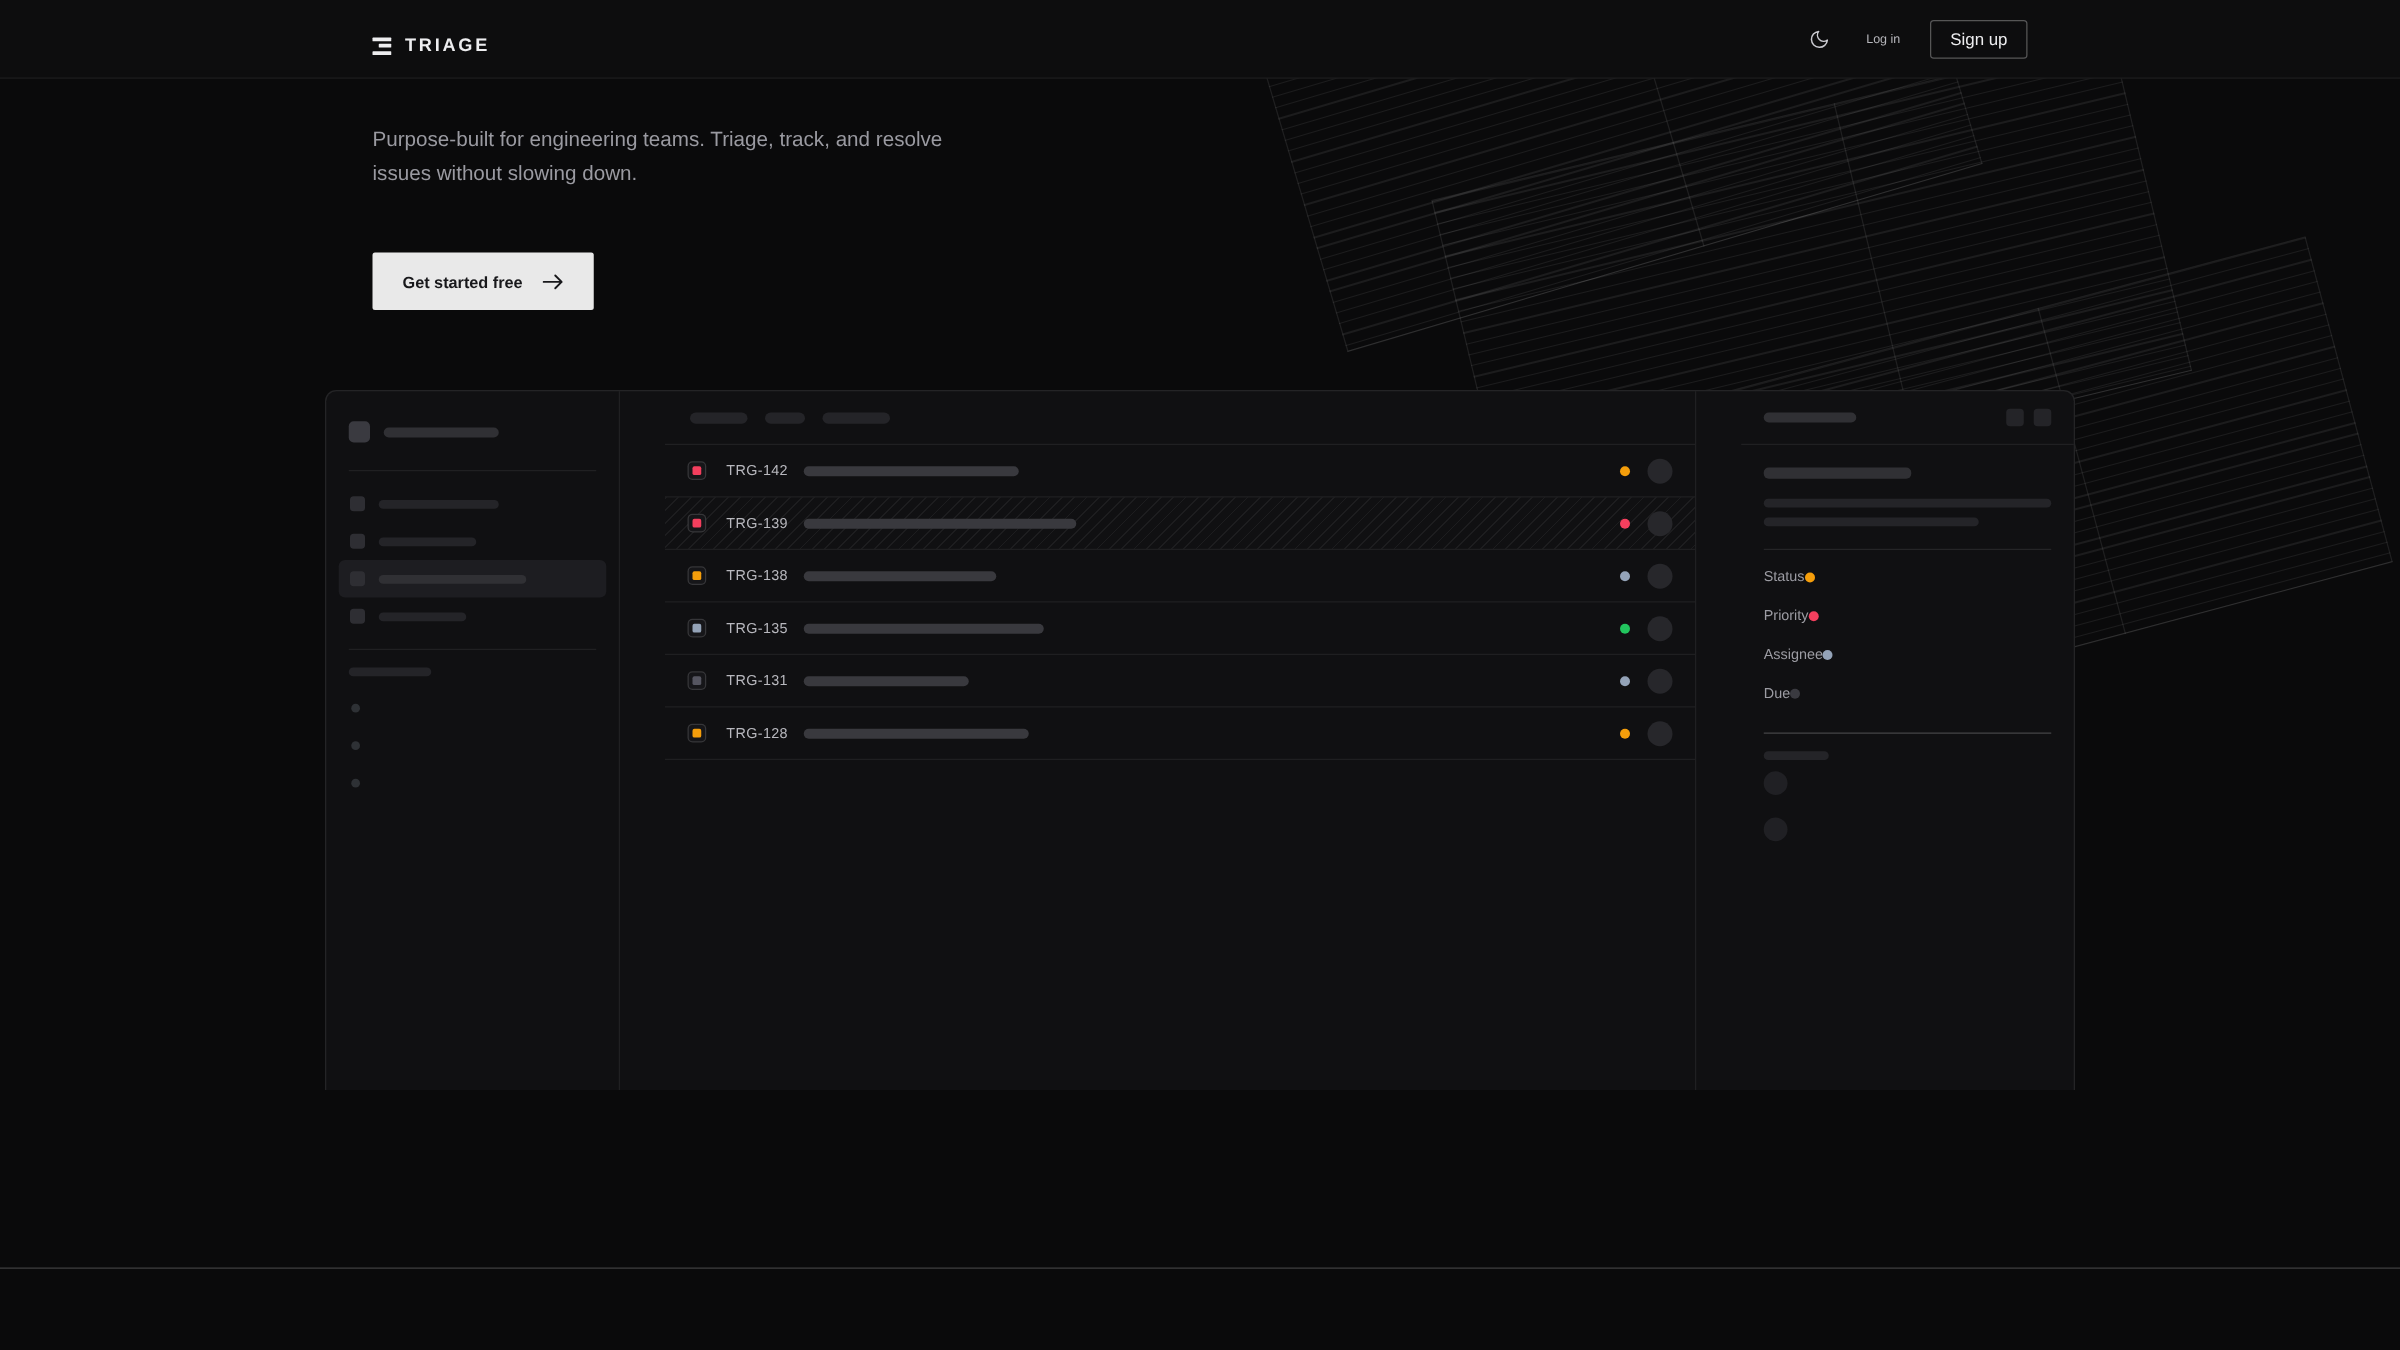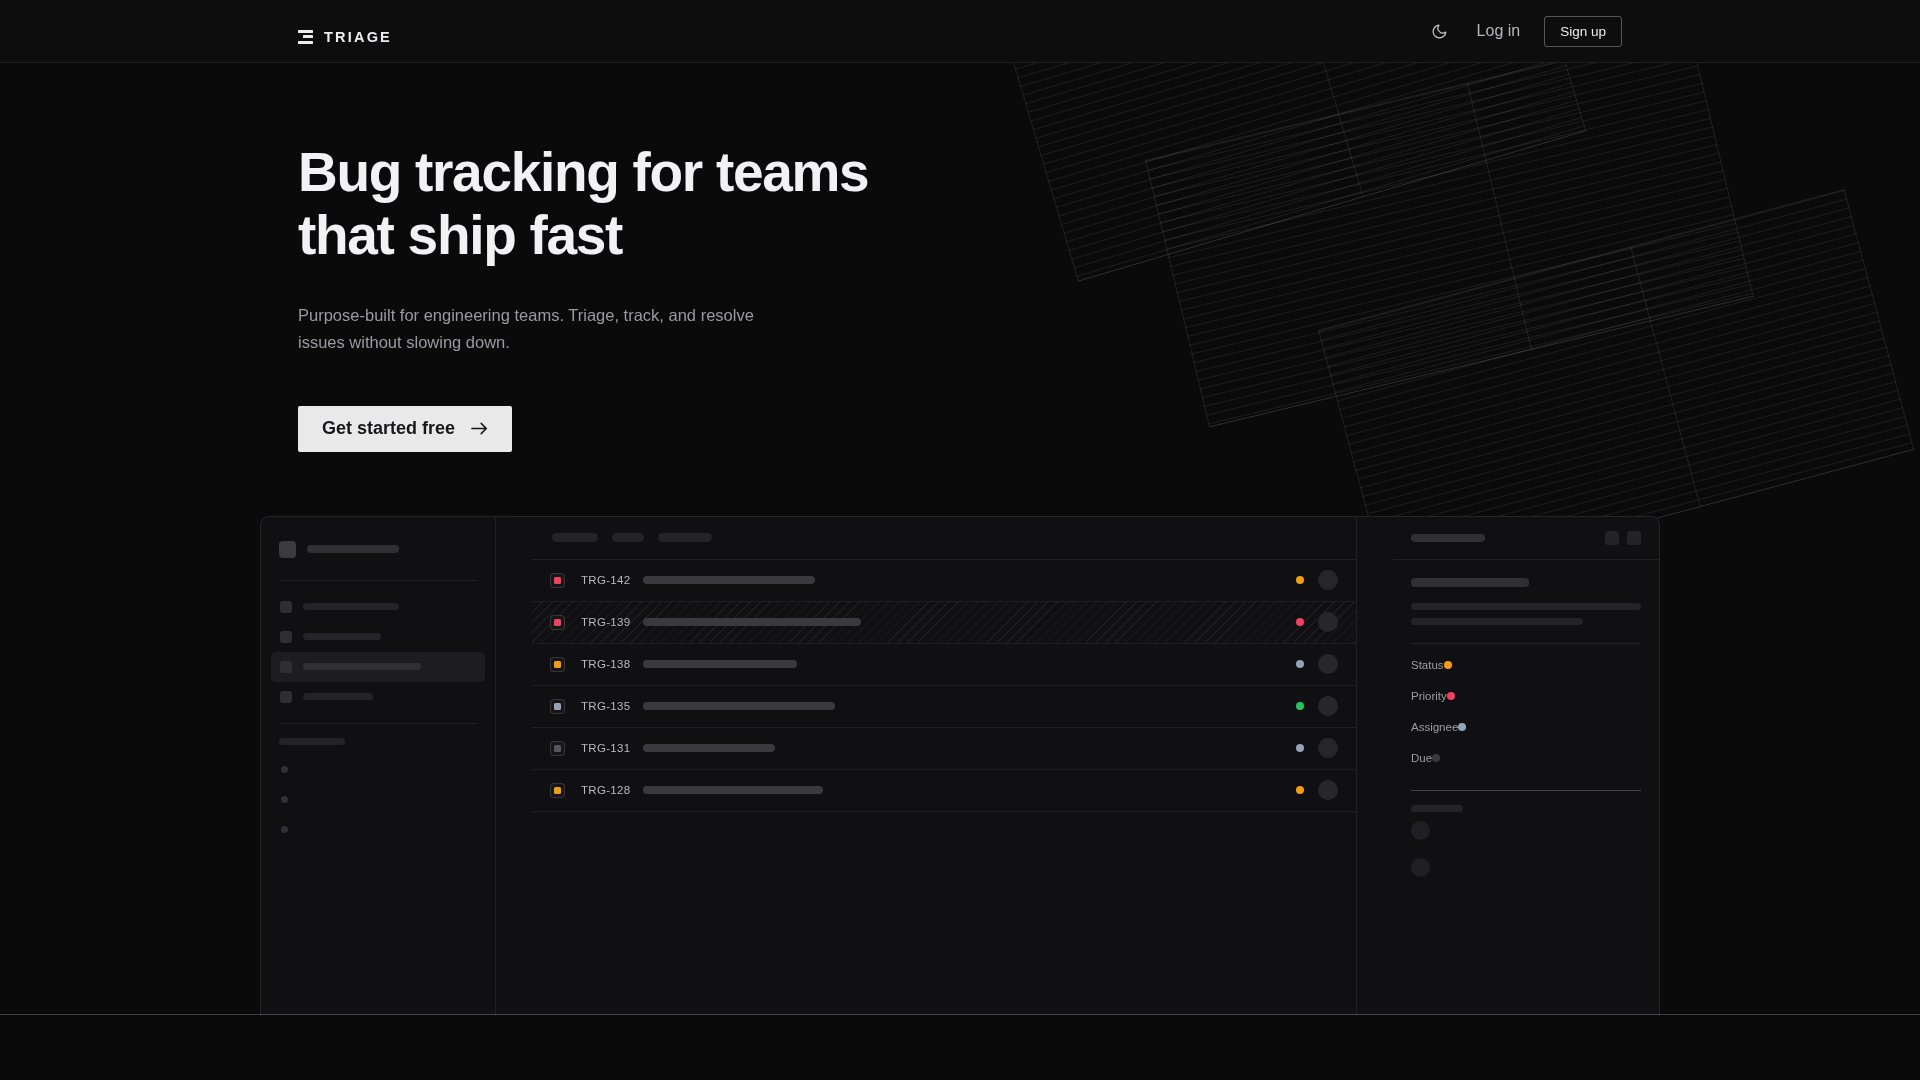--- a/index.html
+++ b/index.html
@@ -46,40 +46,40 @@
   .brand{display:flex;align-items:center;gap:11px;margin-top:11px;}
   .brand-mark{display:flex;flex-direction:column;gap:2.5px;width:15px;}
   .brand-mark i{display:block;height:3px;background:#ededef;border-radius:.5px;}
   .brand-mark i:nth-child(1){width:15px;}
   .brand-mark i:nth-child(2){width:10px;margin-left:5px;}
   .brand-mark i:nth-child(3){width:15px;}
   .brand-name{font-size:14.5px;font-weight:700;letter-spacing:2.2px;color:#ededef;}
   .nav-right{display:flex;align-items:center;gap:24px;}
   .icon-btn{width:26px;height:26px;display:flex;align-items:center;justify-content:center;cursor:pointer;}
   .icon-btn svg{display:block;}
-  .navlink{font-size:16px;color:#b6b6bb;text-decoration:none;cursor:pointer;}
+  .navlink{font-size:10px;color:#b6b6bb;text-decoration:none;cursor:pointer;}
   .signup{
     font-size:13.5px;color:#ededef;border:1px solid rgba(255,255,255,0.30);
     padding:7px 15px;border-radius:3px;background:transparent;cursor:pointer;
     font-family:inherit;
   }
 
   
   .hero{position:relative;z-index:4;width:1400px;margin:0 auto;padding:0 38px;}
   .h1{
     margin-top:78px;font-size:55px;line-height:1.14;font-weight:700;
     letter-spacing:-1.3px;color:#f2f2f4;max-width:640px;
   }
   .sub{
     margin-top:36px;font-size:16.5px;line-height:1.62;color:#9a9aa1;max-width:470px;
   }
   .cta{
     margin-top:50px;display:inline-flex;align-items:center;gap:16px;
     background:#e9e9e9;color:#18181b;border:none;border-radius:2px;
-    padding:0 24px;height:46px;font-size:18px;font-weight:700;
+    padding:0 24px;height:46px;font-size:13px;font-weight:700;
     cursor:pointer;font-family:inherit;
   }
   .cta svg{display:block;}
 
   
   .mock{
     position:relative;z-index:4;width:1400px;margin:64px auto 0;
     height:560px;
     border:1px solid rgba(255,255,255,0.085);
     border-radius:9px 9px 0 0;border-bottom:none;
@@ -194,24 +194,20 @@
               <path d="M21 12.79A9 9 0 1 1 11.21 3 7 7 0 0 0 21 12.79z"></path>
             </svg>
         </span>
         <a class="navlink" href="#">Log in</a>
         <button class="signup">Sign up</button>
       </div>
     </div>
   </div>
 
   <div class="hero">
-    <h1 class="h1">
-      <span>Bug tracking for teams</span><br>
-      <span>that ship fast</span>
-    </h1>
     <p class="sub">Purpose-built for engineering teams. Triage, track, and resolve issues without slowing down.</p>
     <button class="cta">
       <span>Get started free</span>
       <span>
         <svg width="17" height="13" viewBox="0 0 20 14" fill="none" stroke="#18181b" stroke-width="1.8" stroke-linecap="round" stroke-linejoin="round">
             <path d="M1 7h17M12 1l6 6-6 6"></path>
           </svg>
       </span>
     </button>
   </div>

